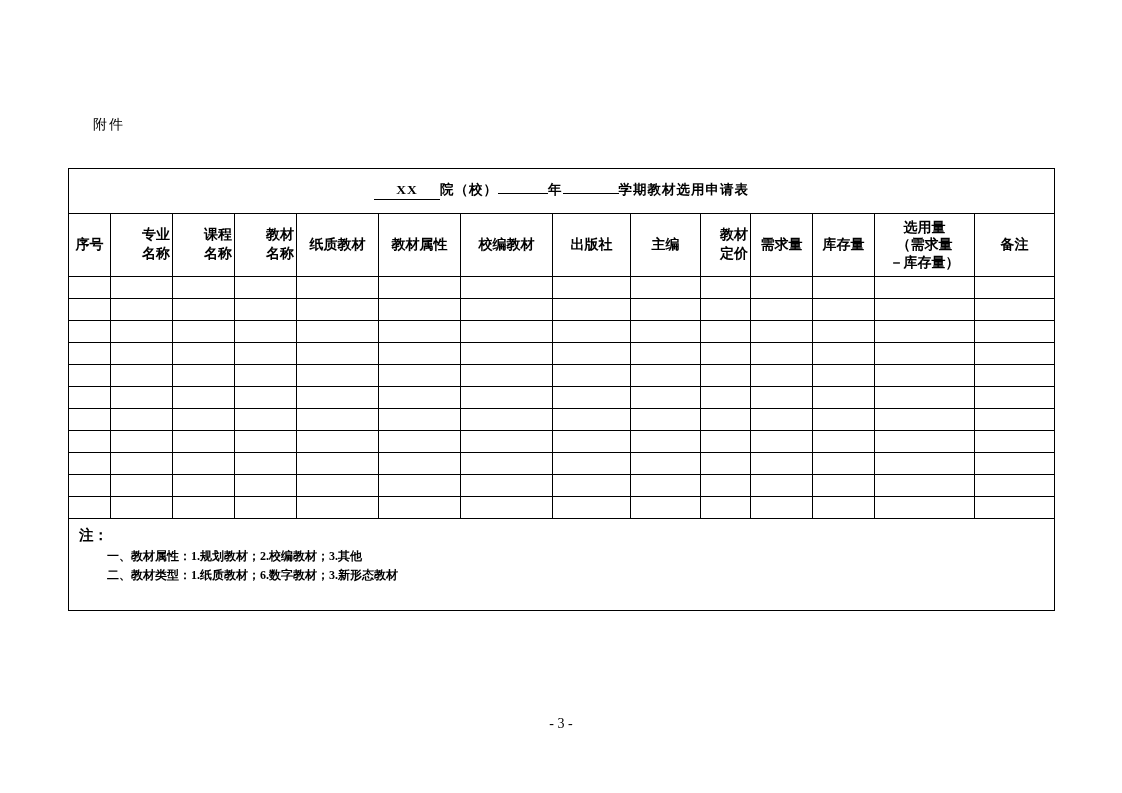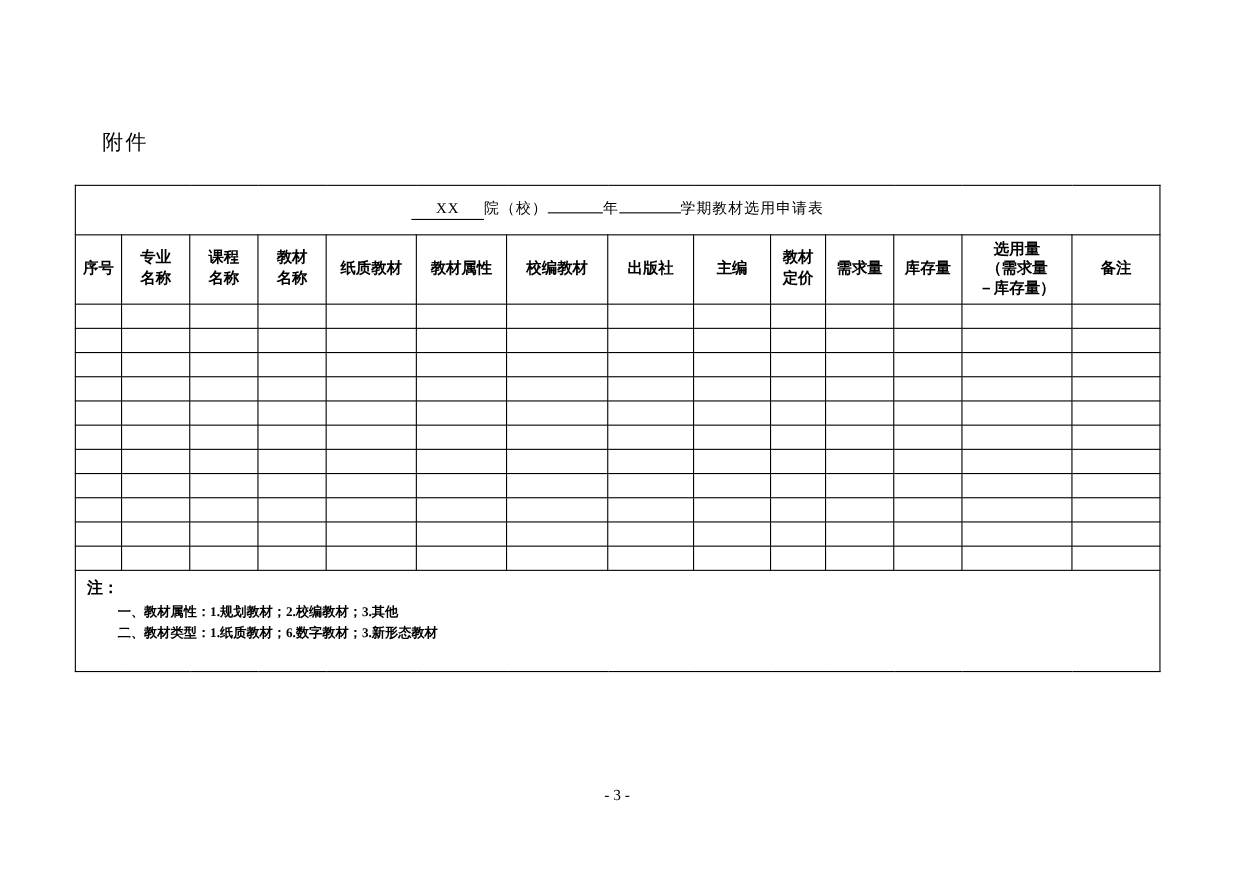--- a/index.html
+++ b/index.html
@@ -15,21 +15,21 @@
     width: 1122px;
     height: 793px;
     background: #ffffff;
     margin: 0 auto;
     overflow: hidden;
   }
   .attachment-label {
     position: absolute;
     left: 93px;
     top: 116px;
-    font-size: 19px;
+    font-size: 14px;
     letter-spacing: 2px;
     color: #000;
     font-family: "Liberation Serif", "DejaVu Serif", serif;
   }
   .doc-table {
     position: absolute;
     left: 68px;
     top: 168px;
     width: 986px;
     border-collapse: collapse;
@@ -41,21 +41,21 @@
     font-size: 13.5px;
     color: #000;
     text-align: center;
     vertical-align: middle;
     line-height: 1.25;
     font-family: "Liberation Serif", "DejaVu Serif", serif;
   }
   .title-cell {
     height: 44px;
     font-size: 21px;
-    font-weight: normal;
+    font-weight: bold;
     letter-spacing: 1px;
   }
   .title-inner {
     display: inline-block;
     white-space: nowrap;
   }
   .blank-u {
     display: inline-block;
     border-bottom: 1.5px solid #000;
     vertical-align: baseline;
@@ -64,20 +64,21 @@
   .u-year { min-width: 50px; }
   .u-term { min-width: 56px; }
   .head-row td {
     height: 62px;
     font-size: 14px;
     font-weight: bold;
     padding: 0 2px;
   }
   .head-row td.two-line {
     line-height: 1.35;
+    text-align: right;
   }
   .small-note {
     font-size: 12px;
     font-weight: bold;
     line-height: 1.3;
   }
   .empty-row td {
     height: 21px;
   }
   .sign-row td {

